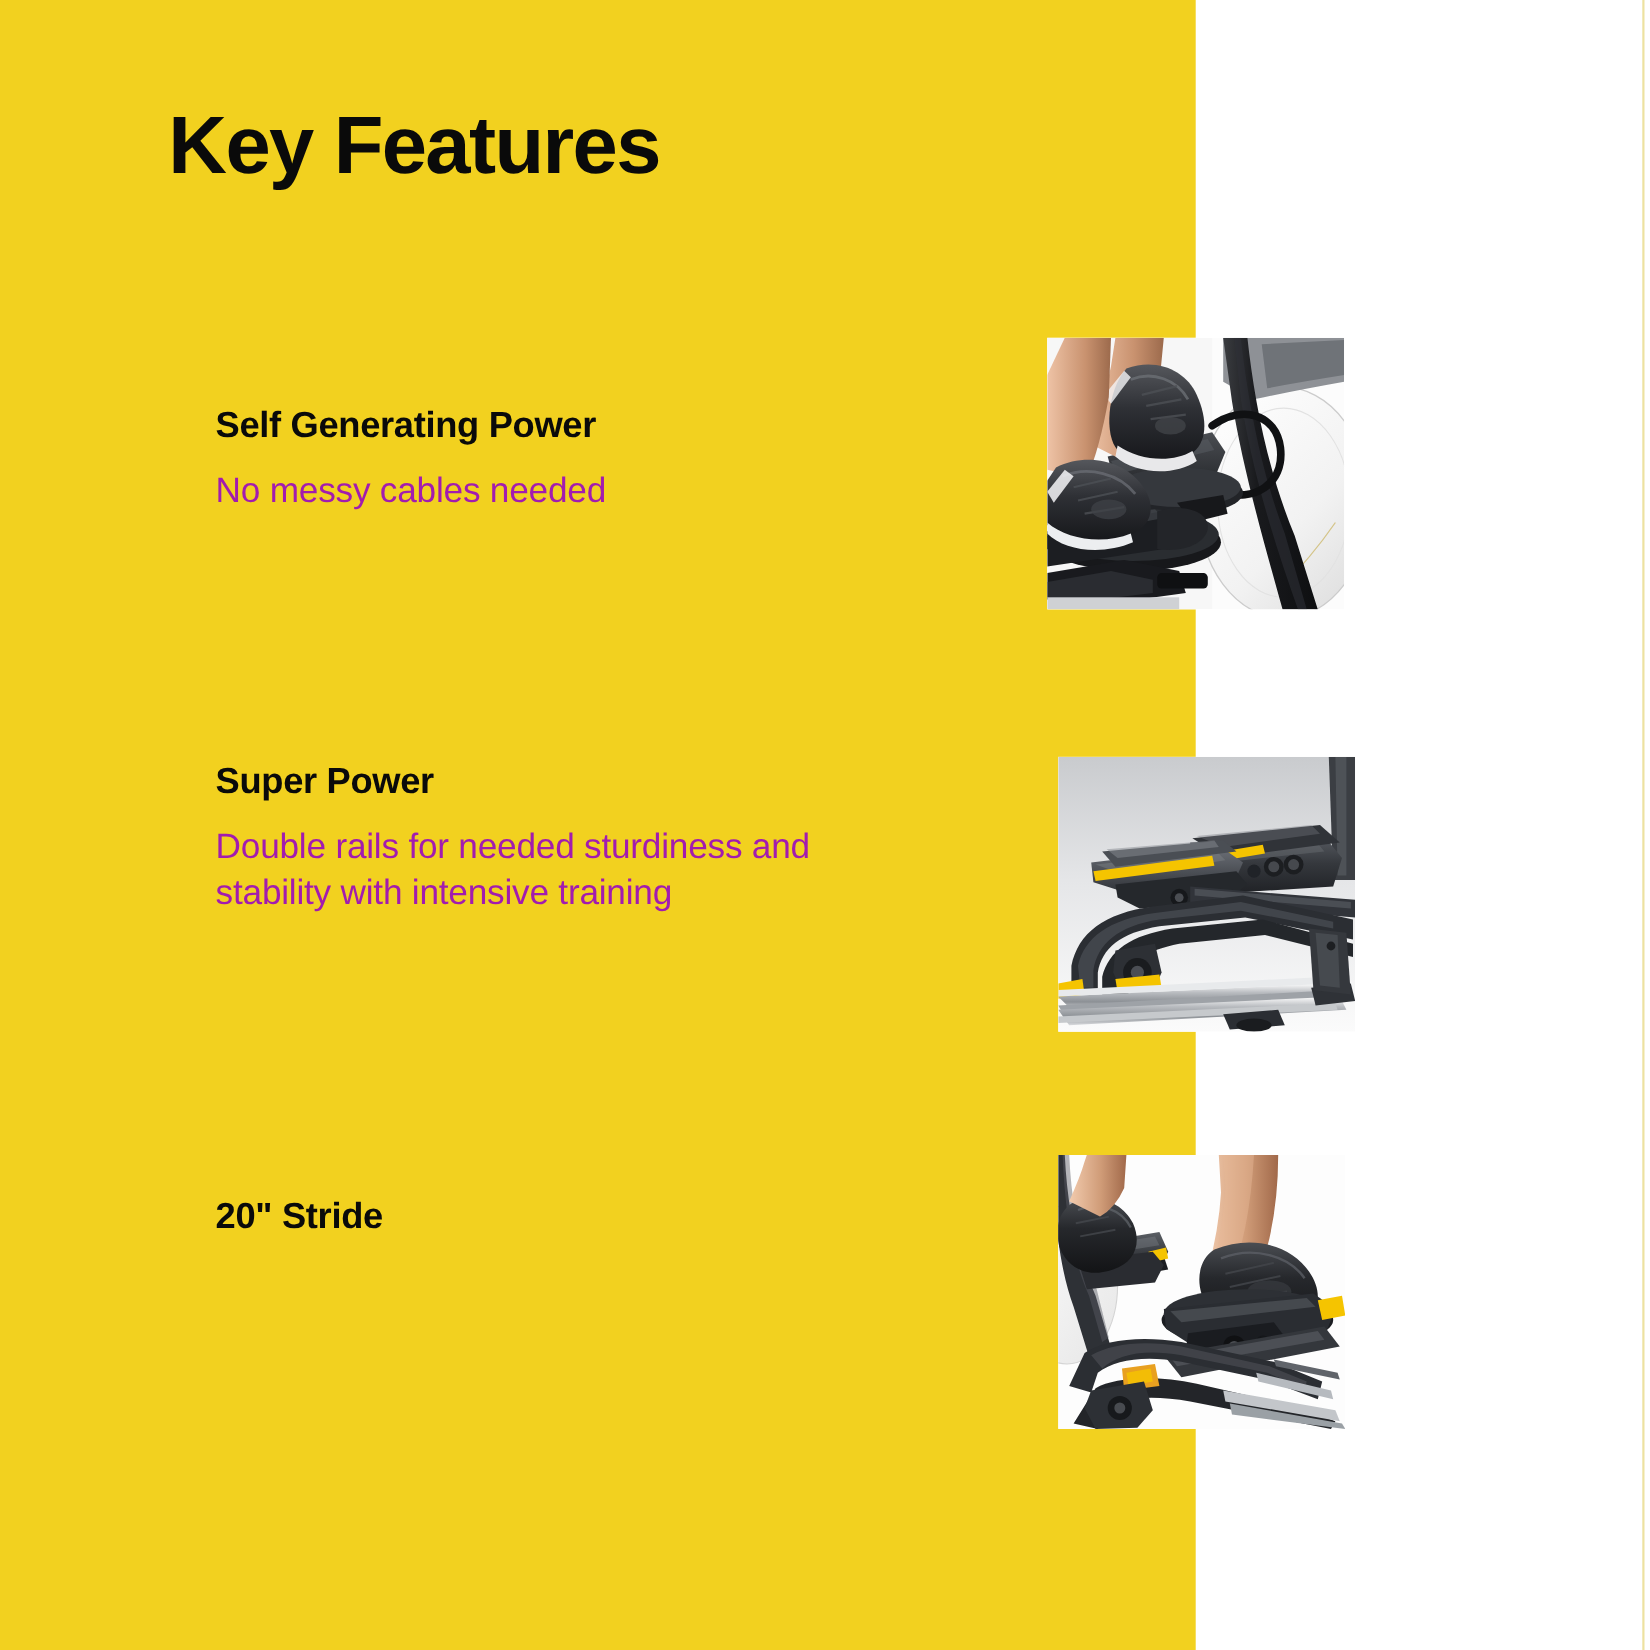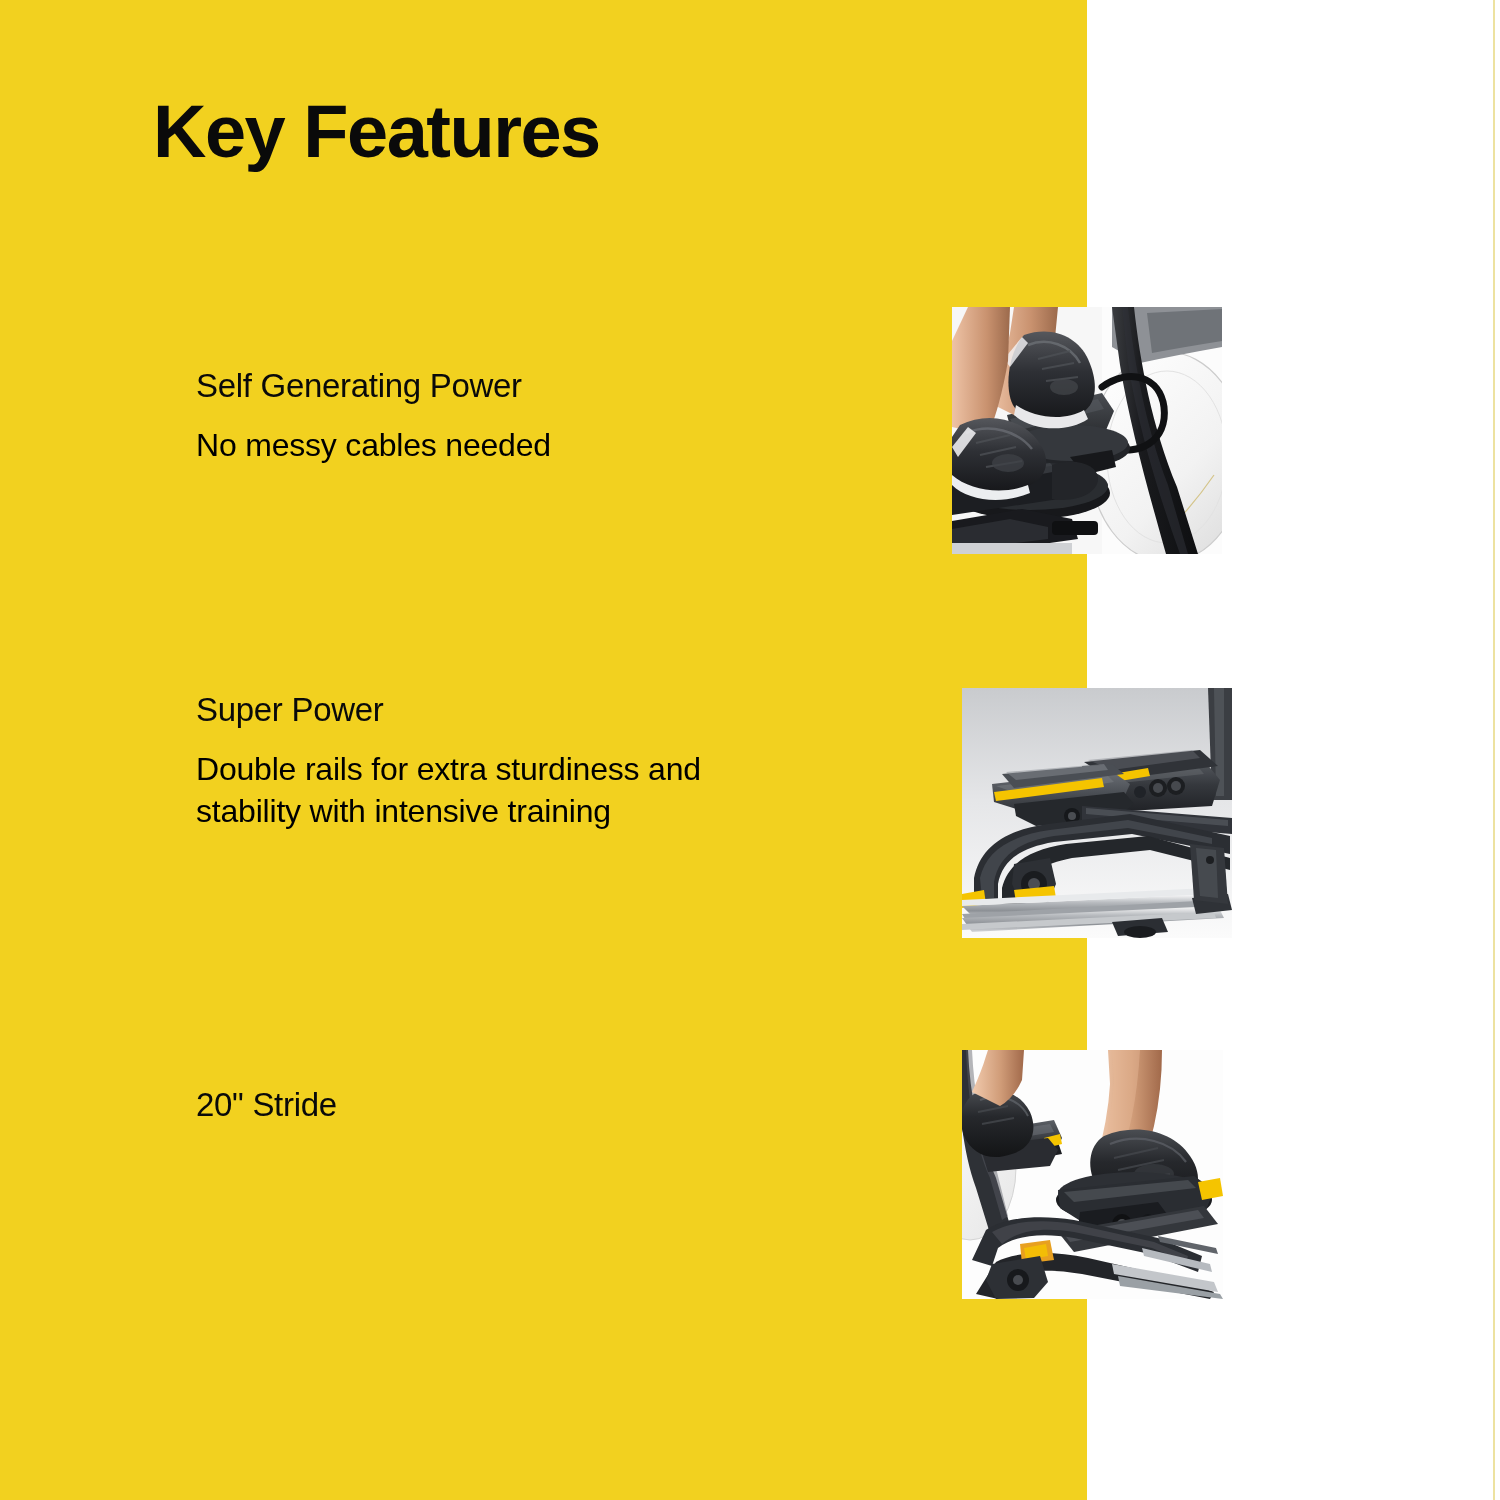--- a/index.html
+++ b/index.html
@@ -44,30 +44,30 @@
     position:absolute;
     left:196px;
     width:560px;
   }
   .feature-text.f1 { top:366px; }
   .feature-text.f2 { top:690px; }
   .feature-text.f3 { top:1085px; }
 
   .feature-heading {
     font-size:33px;
-    font-weight:normal;
+    font-weight:bold;
     color:#0a0a0a;
     letter-spacing:-0.3px;
     line-height:1.2;
     margin-bottom:18px;
   }
   .feature-body {
     font-size:32px;
     font-weight:400;
-    color:#000000;
+    color:#a21caf;
     line-height:1.32;
     letter-spacing:-0.2px;
   }
 
   
   .photo {
     position:absolute;
     overflow:hidden;
     background:#ffffff;
   }
@@ -87,21 +87,21 @@
 
   <h1 class="page-title">Key Features</h1>
 
   <div class="feature-text f1">
     <div class="feature-heading">Self Generating Power</div>
     <div class="feature-body">No messy cables needed</div>
   </div>
 
   <div class="feature-text f2">
     <div class="feature-heading">Super Power</div>
-    <div class="feature-body">Double rails for extra sturdiness and stability with intensive training</div>
+    <div class="feature-body">Double rails for needed sturdiness and stability with intensive training</div>
   </div>
 
   <div class="feature-text f3">
     <div class="feature-heading">20" Stride</div>
   </div>
 
   <div class="photo p1">
     <svg viewBox="0 0 270 247" preserveAspectRatio="none">
       <defs>
         <linearGradient id="skin1" x1="0" y1="0" x2="1" y2="0">

